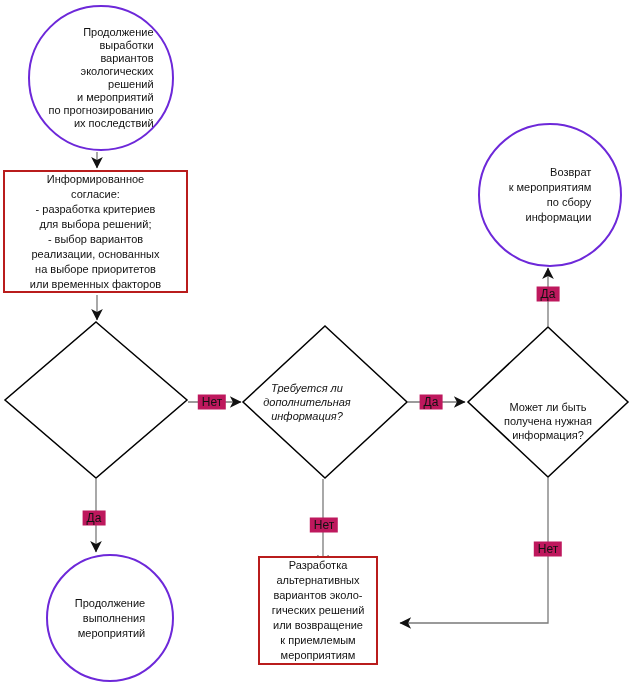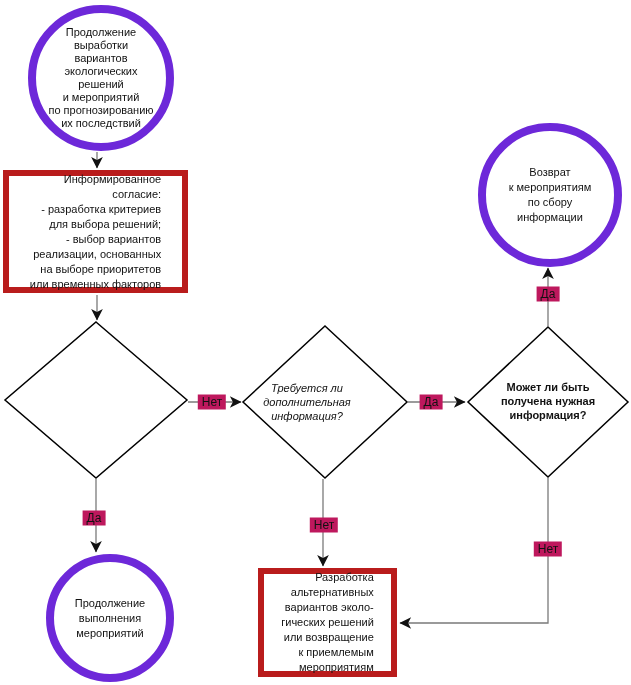--- a/index.html
+++ b/index.html
@@ -8,34 +8,34 @@
     position:relative;
     width:631px; height:685px;
     background:#ffffff;
     font-family:"Liberation Sans", sans-serif;
     color:#111111;
     overflow:hidden;
   }
   svg.layer { position:absolute; left:0; top:0; }
   .circle {
     position:absolute;
-    border:8px solid #6d28d9;
+    border:2px solid #6d28d9;
     border-radius:50%;
     background:#fff;
     display:flex; align-items:center; justify-content:center;
-    text-align:center;
+    text-align:right;
     white-space:pre-line;
     font-size:11px; line-height:13px;
   }
   .rect {
     position:absolute;
-    border:6px solid #b91c1c;
+    border:2px solid #b91c1c;
     background:#fff;
     display:flex; align-items:center; justify-content:center;
-    text-align:right;
+    text-align:center;
     white-space:pre-line;
     font-size:11px; line-height:15px;
   }
   .diamond-text {
     position:absolute;
     text-align:center;
     white-space:pre-line;
     font-size:11px; line-height:14px;
   }
   .edge-label {
@@ -93,34 +93,34 @@
 
   <div class="rect" style="left:3px; top:170px; width:185px; height:123px;">Информированное
 согласие:
 - разработка критериев
 для выбора решений;
 - выбор вариантов
 реализации, основанных
 на выборе приоритетов
 или временных факторов</div>
 
-  <div class="rect" style="left:258px; top:568px; width:139px; height:109px;">Разработка
+  <div class="rect" style="left:258px; top:556px; width:120px; height:109px;">Разработка
 альтернативных
 вариантов эколо-
 гических решений
 или возвращение
 к приемлемым
 мероприятиям</div>
 
 
   <div class="diamond-text" style="left:232px; top:381px; width:150px;font-style:italic;">Требуется ли
 дополнительная
 информация?</div>
 
-  <div class="diamond-text" style="left:473px; top:380px; width:150px;font-weight:bold;">Может ли быть
+  <div class="diamond-text" style="left:473px; top:400px; width:150px;">Может ли быть
 получена нужная
 информация?</div>
 
   <div class="edge-label" style="left:212px; top:402px;">Нет</div>
 
   <div class="edge-label" style="left:431px; top:402px;">Да</div>
 
   <div class="edge-label" style="left:94px; top:518px;">Да</div>
 
   <div class="edge-label" style="left:324px; top:525px;">Нет</div>

